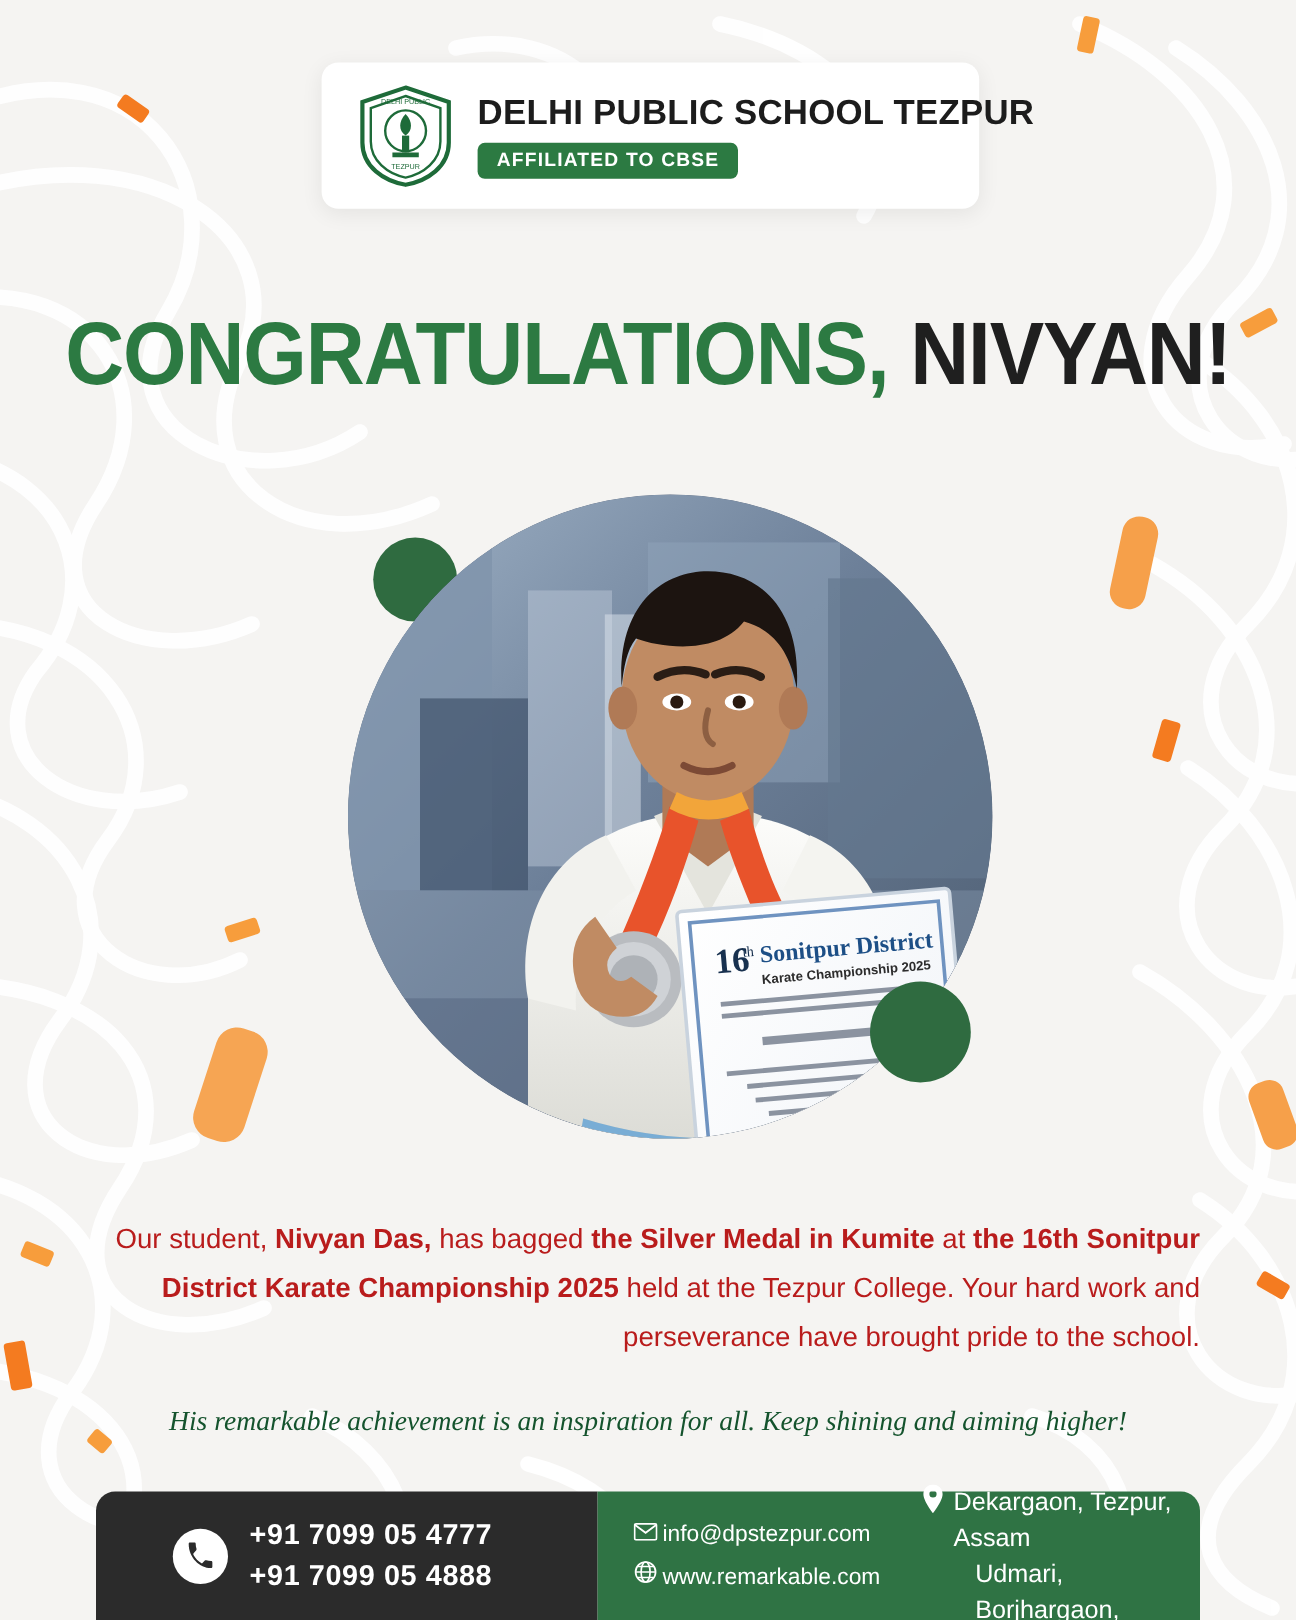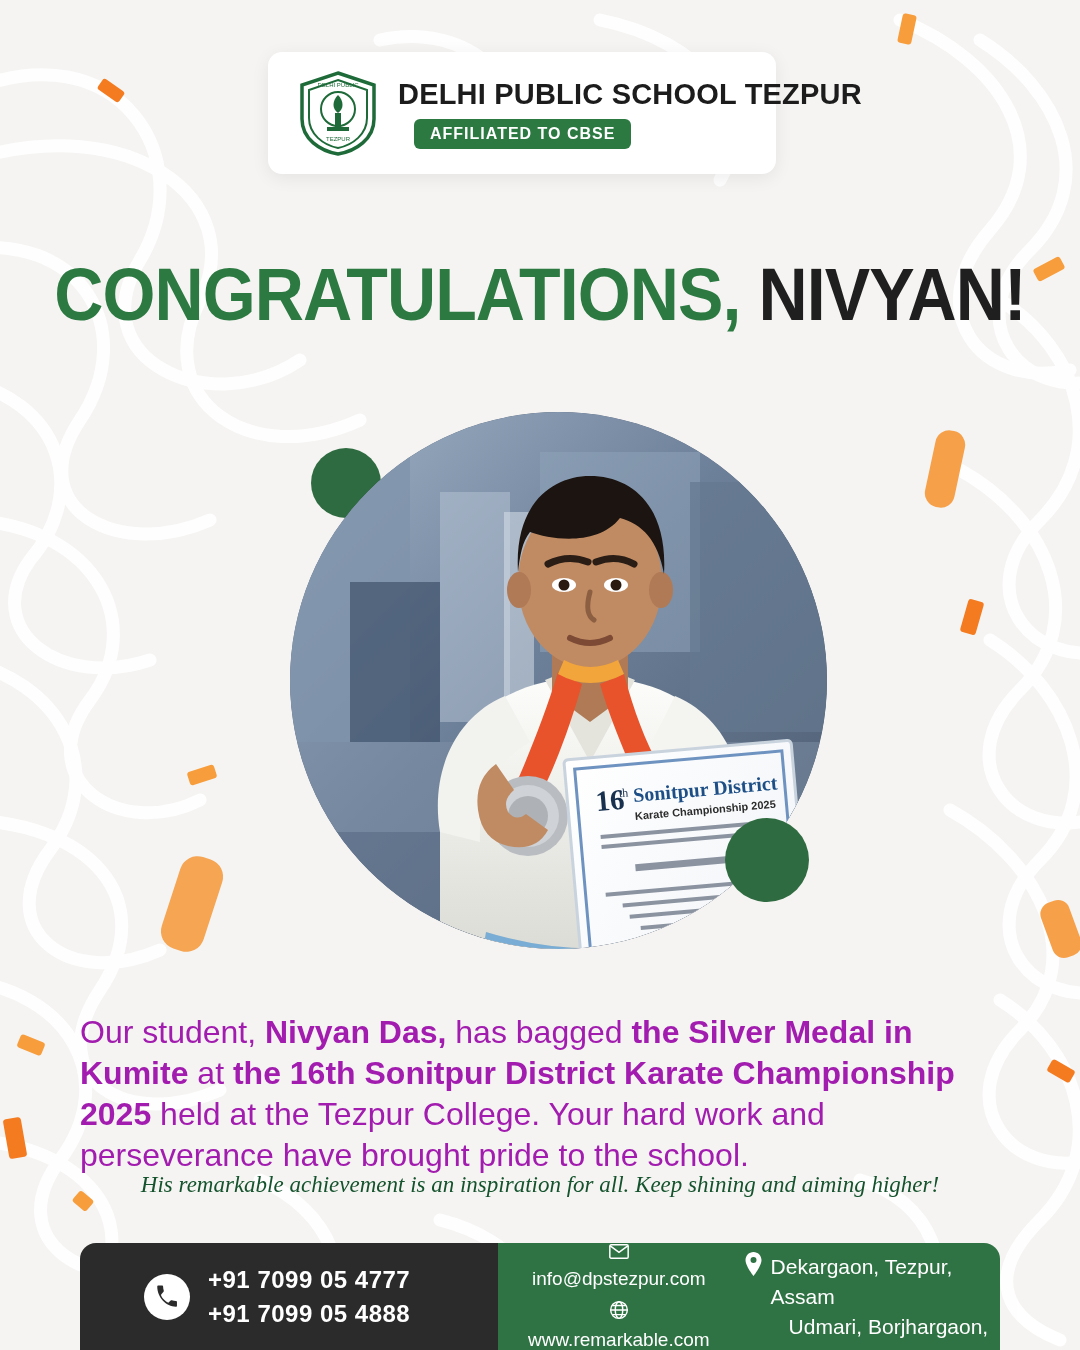--- a/index.html
+++ b/index.html
@@ -21,21 +21,21 @@
     z-index: 0;
     opacity: 1;
   }
   
   .confetti { position: absolute; z-index: 1; border-radius: 3px; }
 
   
   .logo-card {
     position: absolute;
     left: 268px; top: 52px;
-    width: 508px; height: 122px;
+    width: 548px; height: 122px;
     background: #ffffff;
     border-radius: 14px;
     box-shadow: 0 4px 18px rgba(0,0,0,0.07);
     display: flex;
     align-items: center;
     padding: 0 24px;
     z-index: 5;
   }
   .logo-mark {
     width: 92px; height: 92px;
@@ -55,21 +55,20 @@
   }
   .cbse-badge {
     align-self: flex-start;
     background: #2c7a42;
     color: #ffffff;
     font-size: 16px;
     font-weight: bold;
     letter-spacing: 1px;
     padding: 6px 16px;
     border-radius: 6px;
-    margin-left: 16px;
   }
 
   
   .headline {
     position: absolute;
     left: 0; right: 0; top: 252px;
     text-align: center;
     z-index: 5;
     font-size: 74px;
     font-weight: bold;
@@ -111,24 +110,24 @@
     overflow: hidden;
     z-index: 5;
     background: #5b6a80;
   }
   .photo-circle svg { display: block; }
 
   
   .body-copy {
     position: absolute;
     left: 80px; right: 80px; top: 1012px;
-    text-align: left;
-    font-size: 32px;
+    text-align: right;
+    font-size: 23px;
     line-height: 41px;
-    color: #a21caf;
+    color: #b91c1c;
     z-index: 5;
   }
   .body-copy b { font-weight: bold; }
   .tagline {
     position: absolute;
     left: 60px; right: 60px; top: 1172px;
     text-align: center;
     font-family: "Liberation Serif", serif;
     font-style: italic;
     font-size: 23px;
@@ -174,21 +173,21 @@
     display: flex;
     align-items: center;
     padding-left: 30px;
     gap: 34px;
   }
   .contact-col {
     display: flex; flex-direction: column; gap: 10px;
     color: #ffffff;
     font-size: 19px;
   }
-  .contact-row { display: flex; align-items: center; gap: 4px; flex-direction: column; }
+  .contact-row { display: flex; align-items: flex-end; gap: 4px; }
   .addr {
     color: #ffffff;
     font-size: 21px;
     line-height: 30px;
     display: flex;
     align-items: flex-start;
     gap: 8px;
   }
   .addr-lines { text-align: left; }
   .addr-lines div:last-child { padding-left: 18px; }

